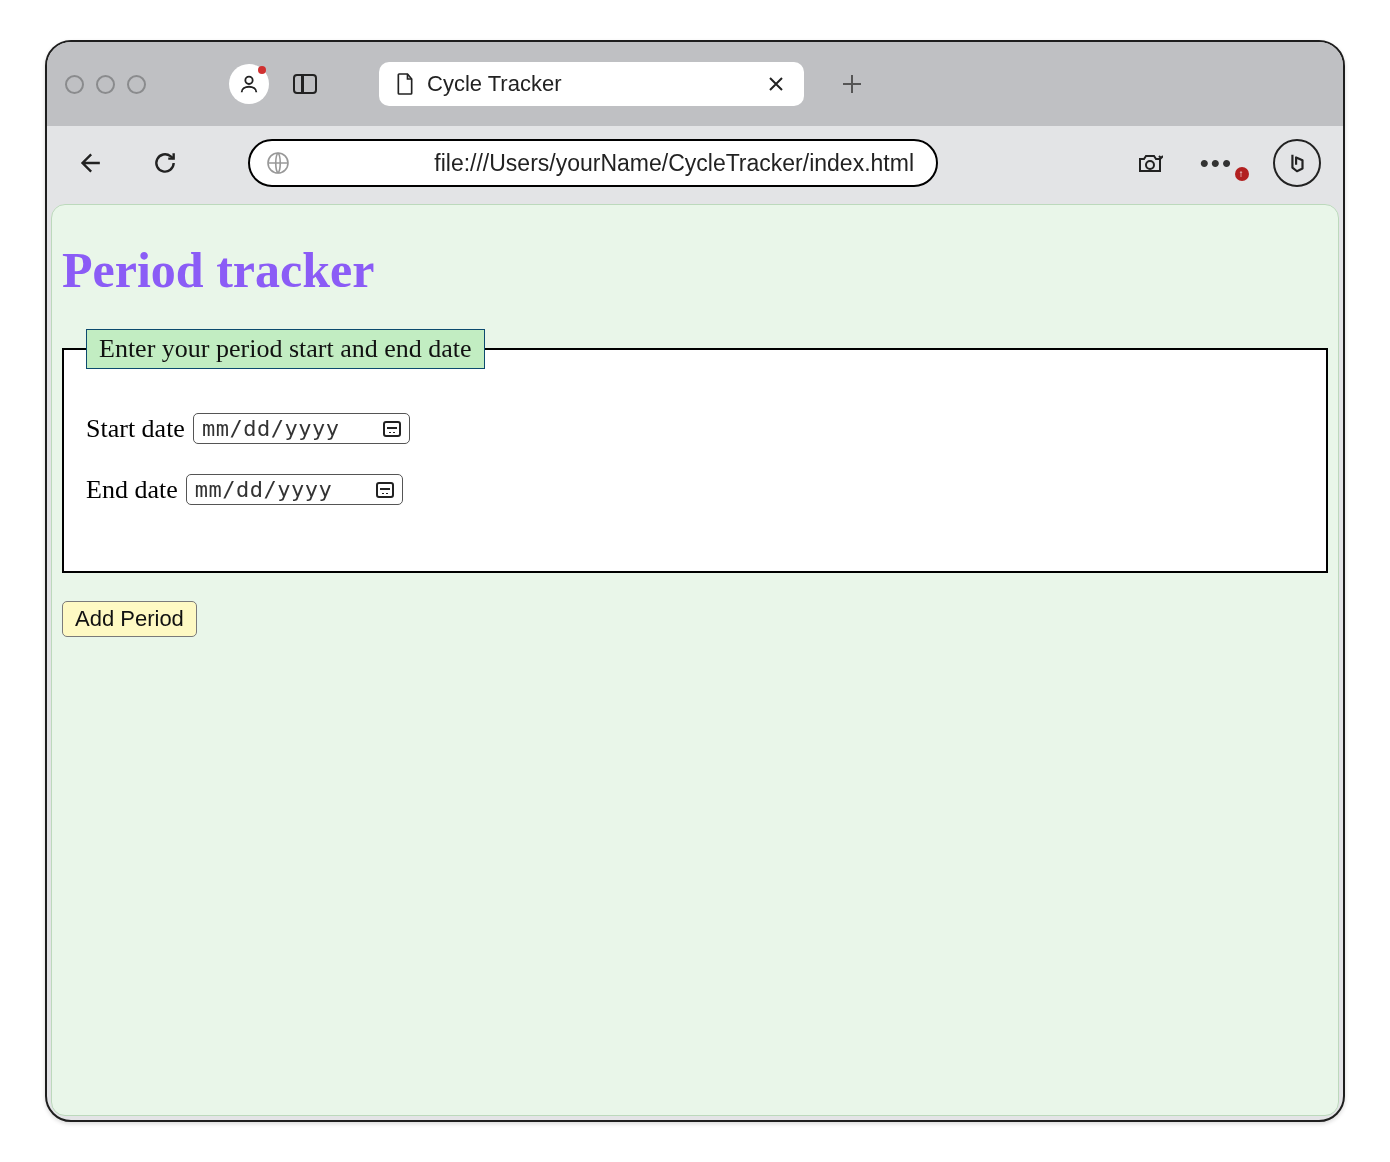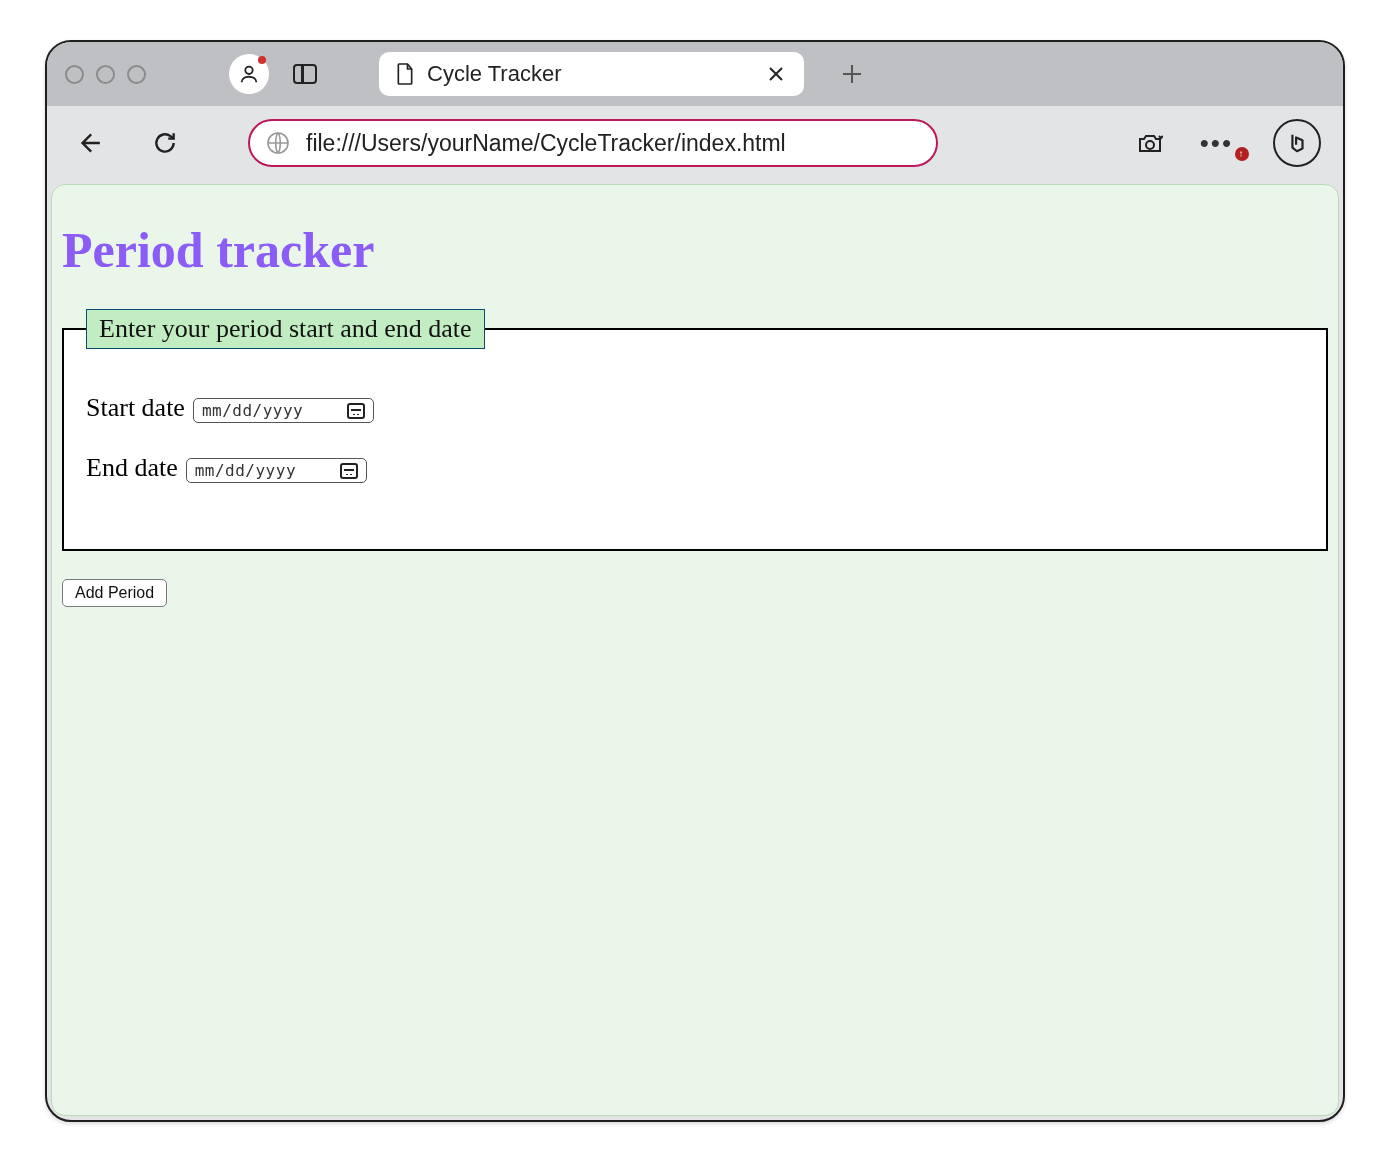--- a/index.html
+++ b/index.html
@@ -23,21 +23,21 @@
     border-radius: 26px;
     overflow: hidden;
     background: #e3e4e6;
     display: flex;
     flex-direction: column;
     box-shadow: 0 2px 4px rgba(0,0,0,0.15);
   }
   
   .titlebar {
     background: #bfc0c3;
-    height: 64px;
+    height: 84px;
     display: flex;
     align-items: center;
     padding: 0 18px;
     gap: 10px;
   }
   .traffic-lights { display:flex; gap:12px; margin-right:18px;}
   .tl {
     width: 19px; height: 19px; border-radius: 50%;
     border: 2px solid #8a8b8d;
     background: transparent;
@@ -91,27 +91,28 @@
   }
   .tool-btn {
     width:40px;height:40px;display:flex;align-items:center;justify-content:center;
     color:#222; cursor:pointer;
   }
   .tool-btn svg { width:26px; height:26px; stroke:#222; }
   .address {
     flex: 0 0 auto;
     margin-left: 55px;
     background:#fff;
-    border:2px solid #be185d;
+    border:2px solid #000000;
     border-radius: 999px;
     height: 48px;
     display:flex; align-items:center;
     padding: 0 22px 0 16px;
-    gap: 16px;
+    gap: 24px;
     width: 690px;
+    justify-content: space-between;
   }
   .globe { width:24px;height:24px; opacity:0.6;}
   .url { font-size:23px; color:#222; white-space:nowrap; }
   .right-tools {
     margin-left:auto; display:flex; align-items:center; gap:30px;
   }
   .overflow {
     font-size:26px; letter-spacing:2px; color:#333; position:relative; padding-right:10px;
   }
   .overflow .bd{
@@ -160,40 +161,40 @@
     margin: 14px 0 30px 0;
     font-family: Georgia, "Times New Roman", serif;
     font-size: 26px;
   }
   .form-row:last-child { }
   .date-input {
     display:inline-flex; align-items:center;
     border:1.5px solid #555; border-radius:5px;
     padding: 2px 8px 2px 8px;
     font-family: ui-monospace, Menlo, monospace;
-    font-size:16px;
+    font-size:22px;
     gap: 44px;
     background:#fff;
   }
   .date-ph { color:#333; letter-spacing:0.5px;}
   .cal-ico {
     width:18px;height:16px;border:2px solid #222;border-radius:3px;position:relative;
   }
   .cal-ico::before{
     content:"";position:absolute;left:2px;right:2px;top:4px;height:2px;background:#222;
   }
   .cal-ico::after{
     content:"";position:absolute;left:3px;right:3px;bottom:2px;top:8px;
     background:
       radial-gradient(#222 1px, transparent 1px) 0 0/4px 4px;
   }
   .add-btn {
-    font-size:16px;
+    font-size:22px;
     font-family: -apple-system, Arial, sans-serif;
-    background:#ffffff;
+    background:#fef9c3;
     border:1.5px solid #7a7a7a;
     border-radius:5px;
     padding: 4px 12px;
     cursor:pointer;
     color:#111;
   }
 </style>
 </head>
 <body>
 

